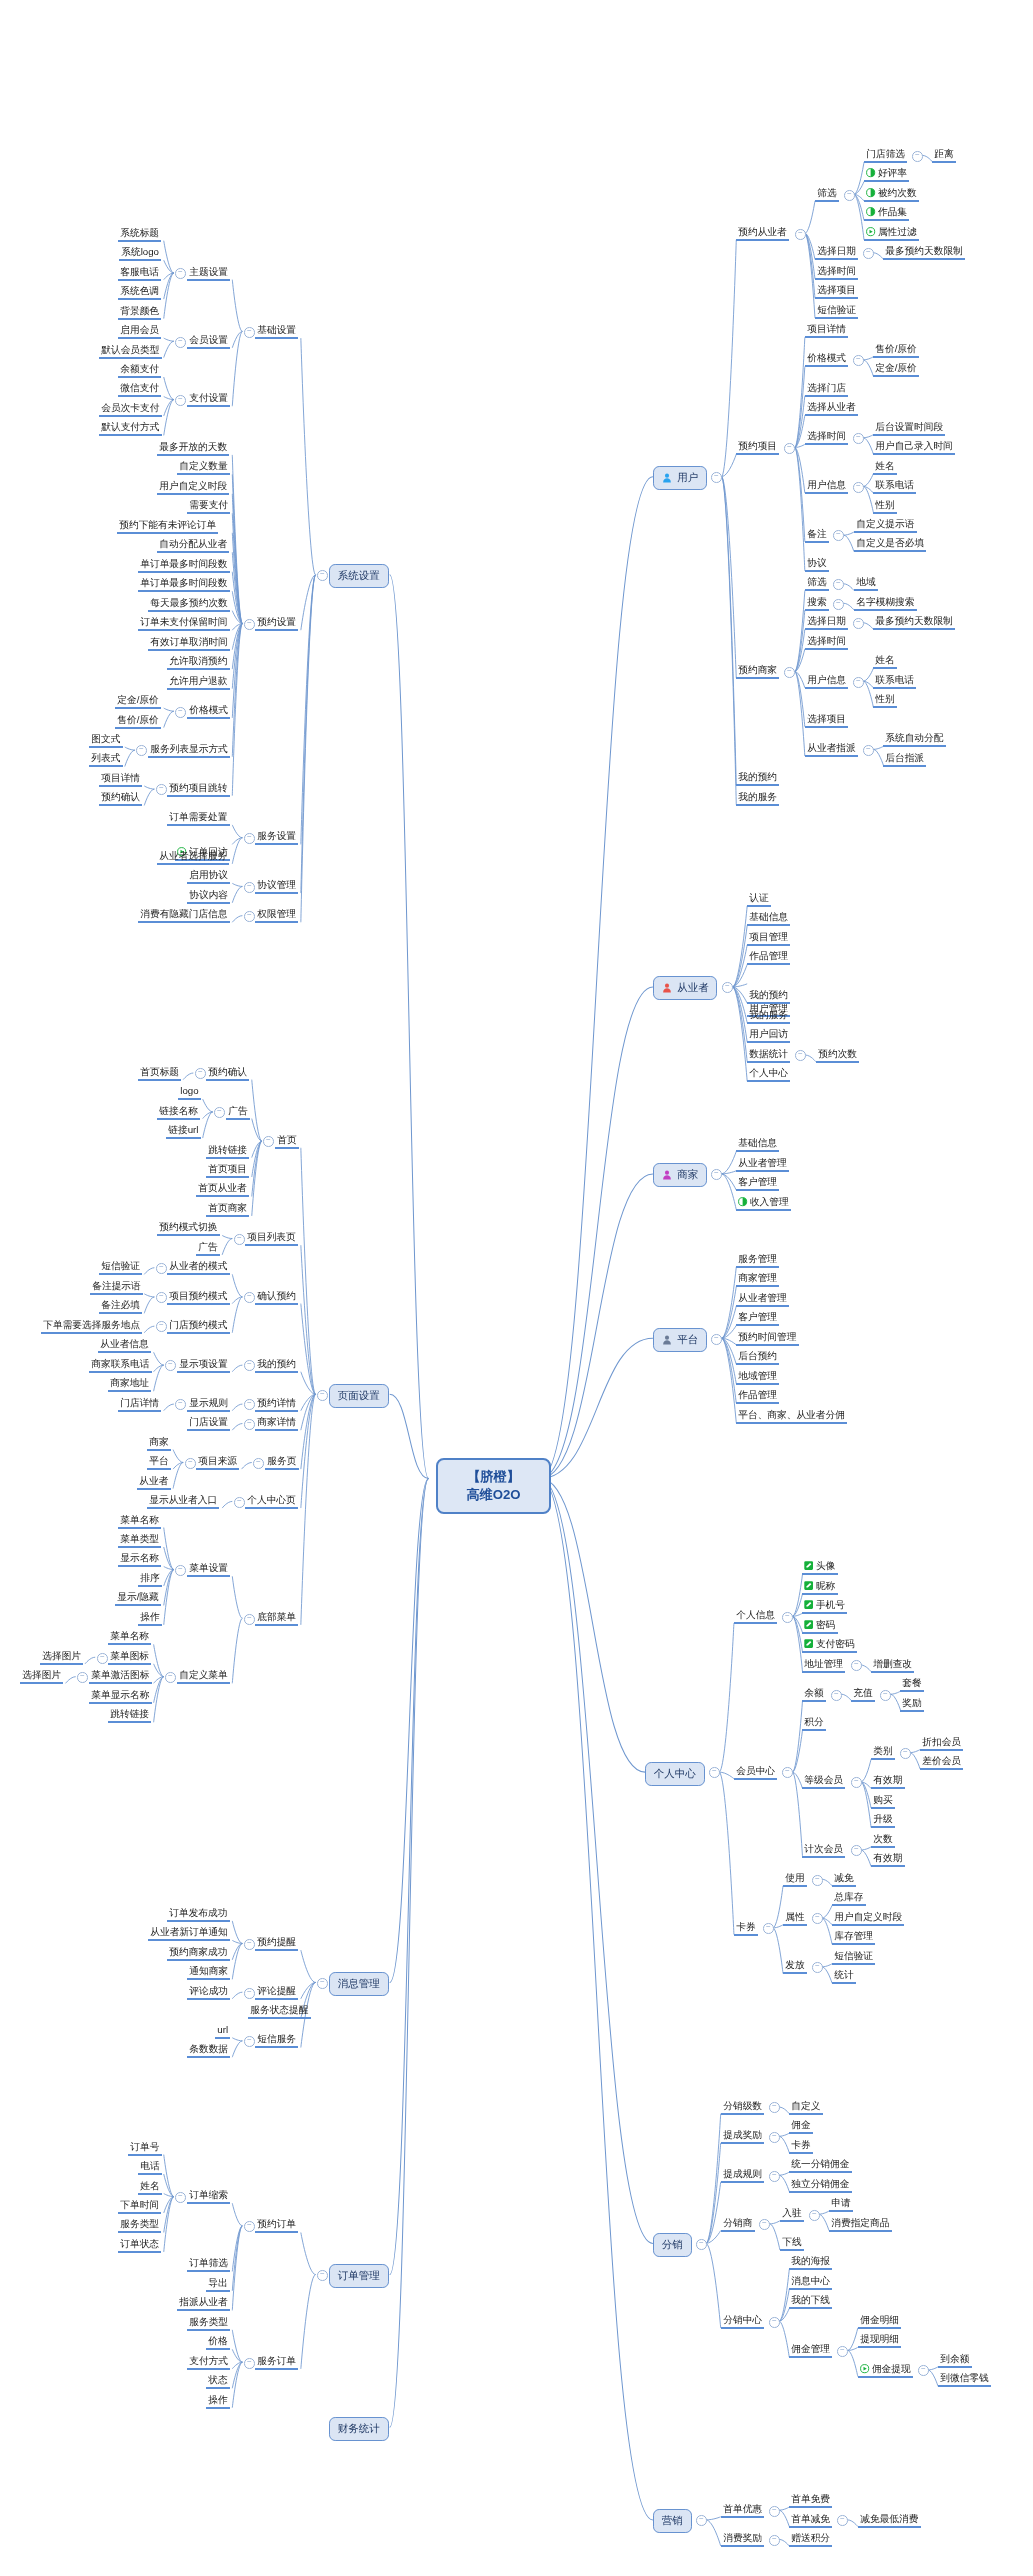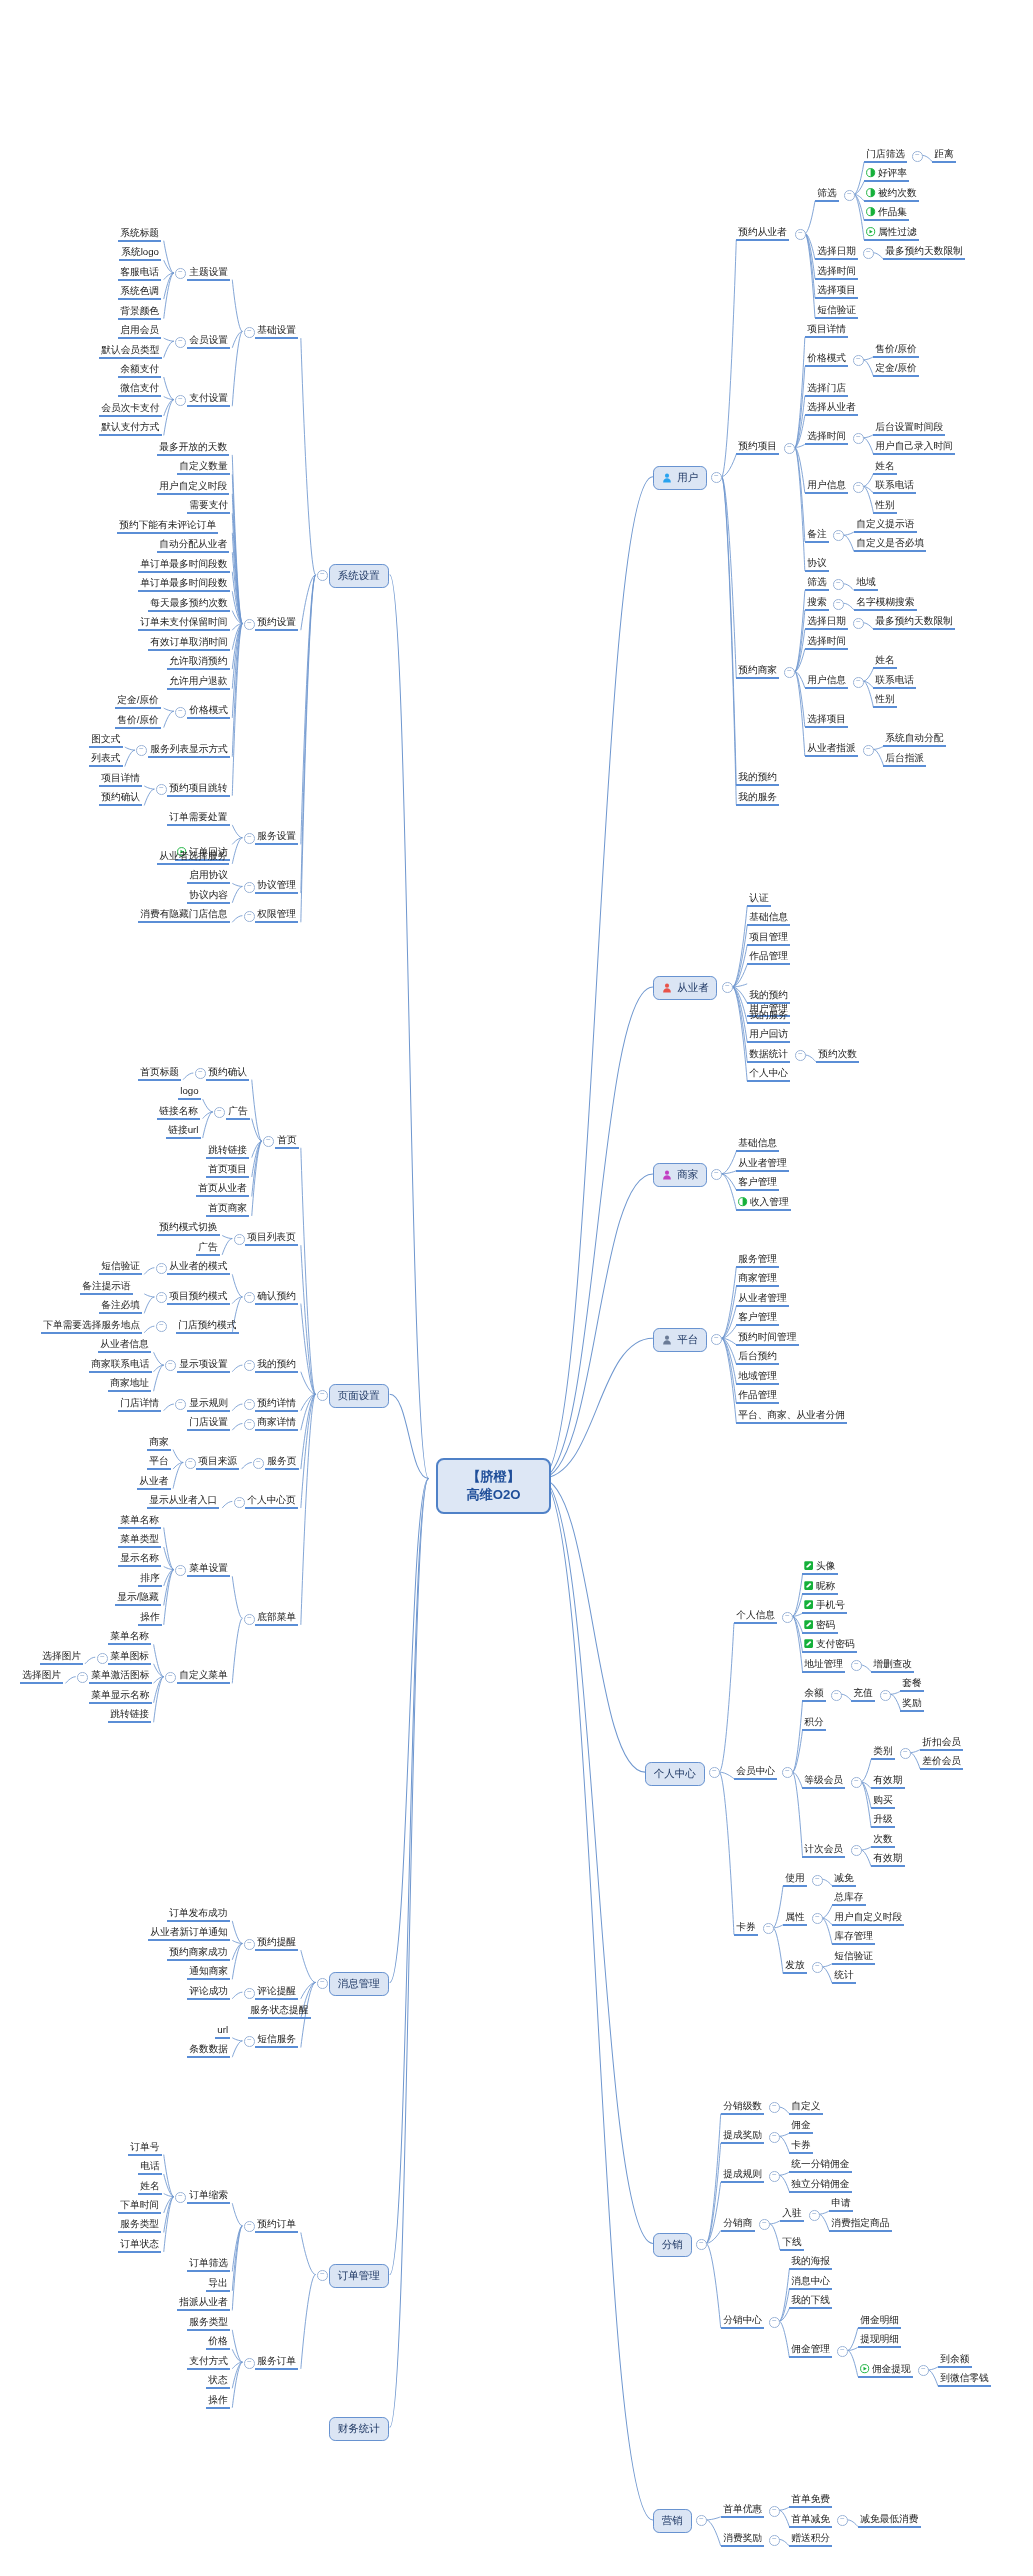--- a/index.html
+++ b/index.html
@@ -688,23 +688,23 @@
     <div class="handle" style="left: 234px; top: 1234px;"></div>
     <div class="node nd-plain" style="left: 157px; top: 1221px;"><span class="lbl">预约模式切换</span></div>
     <div class="node nd-plain" style="left: 196px; top: 1241px;"><span class="lbl">广告</span></div>
     <div class="node nd-plain" style="left: 255px; top: 1290px;"><span class="lbl">确认预约</span></div>
     <div class="handle" style="left: 244px; top: 1292px;"></div>
     <div class="node nd-plain" style="left: 167px; top: 1260px;"><span class="lbl">从业者的模式</span></div>
     <div class="handle" style="left: 156px; top: 1263px;"></div>
     <div class="node nd-plain" style="left: 99px; top: 1260px;"><span class="lbl">短信验证</span></div>
     <div class="node nd-plain" style="left: 167px; top: 1290px;"><span class="lbl">项目预约模式</span></div>
     <div class="handle" style="left: 156px; top: 1292px;"></div>
-    <div class="node nd-plain" style="left: 80px; top: 1280px; text-align: right;"><span class="lbl">备注提示语</span></div>
+    <div class="node nd-plain" style="left: 90px; top: 1280px; text-align: right;"><span class="lbl">备注提示语</span></div>
     <div class="node nd-plain" style="left: 99px; top: 1299px;"><span class="lbl">备注必填</span></div>
-    <div class="node nd-plain" style="left: 176px; top: 1319px;"><span class="lbl">门店预约模式</span></div>
+    <div class="node nd-plain" style="left: 167px; top: 1319px;"><span class="lbl">门店预约模式</span></div>
     <div class="handle" style="left: 156px; top: 1321px;"></div>
     <div class="node nd-plain" style="left: 41px; top: 1319px;"><span class="lbl">下单需要选择服务地点</span></div>
     <div class="node nd-plain" style="left: 255px; top: 1358px;"><span class="lbl">我的预约</span></div>
     <div class="handle" style="left: 244px; top: 1360px;"></div>
     <div class="node nd-plain" style="left: 177px; top: 1358px;"><span class="lbl">显示项设置</span></div>
     <div class="handle" style="left: 165px; top: 1360px;"></div>
     <div class="node nd-plain" style="left: 98px; top: 1338px;"><span class="lbl">从业者信息</span></div>
     <div class="node nd-plain" style="left: 89px; top: 1358px;"><span class="lbl">商家联系电话</span></div>
     <div class="node nd-plain" style="left: 108px; top: 1377px;"><span class="lbl">商家地址</span></div>
     <div class="node nd-plain" style="left: 255px; top: 1397px;"><span class="lbl">预约详情</span></div>

